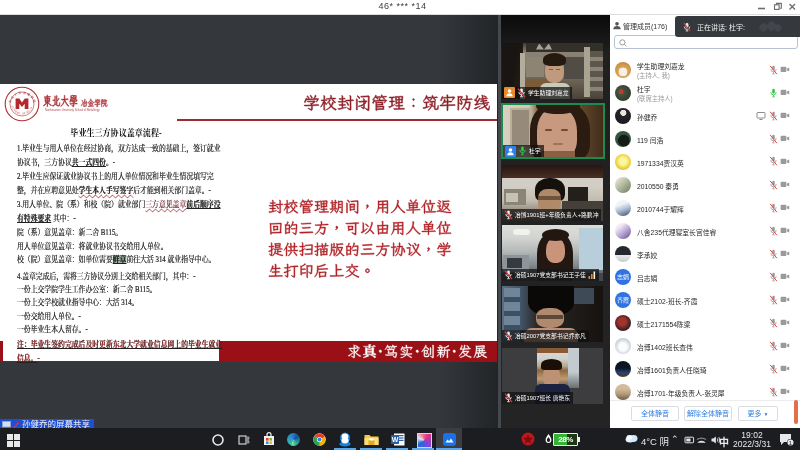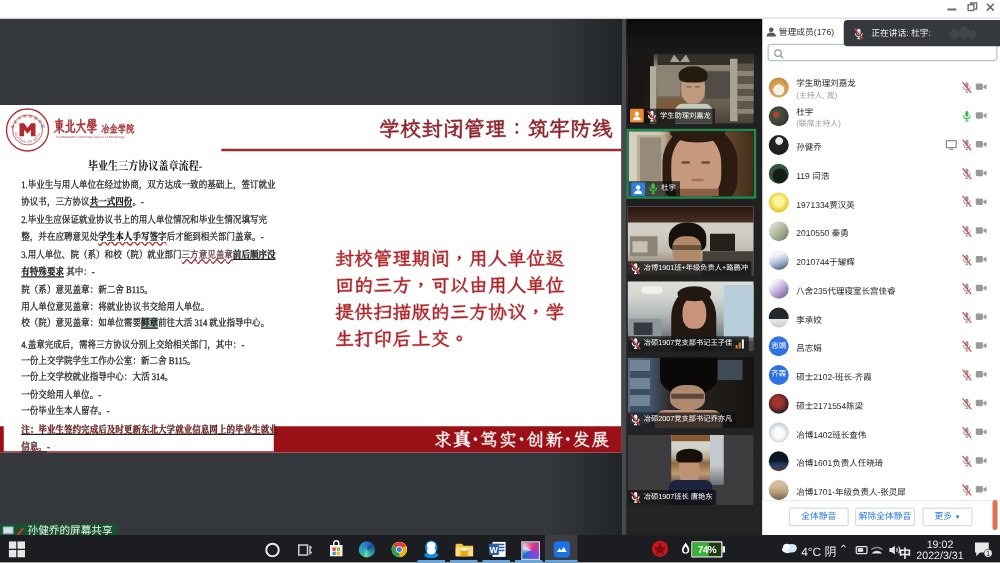--- a/index.html
+++ b/index.html
@@ -21,21 +21,21 @@
 #vidcol{left:498px;top:14px;width:112px;height:414px;background:linear-gradient(180deg,#0a0a0a,#202020 40px,#242424);}
 #vidcol .divider{position:absolute;left:0;top:0;width:3px;height:414px;background:#45494e;}
 .thumb{position:absolute;left:4px;width:101px;height:56px;overflow:hidden;background:#111;}
 .vlabel{position:absolute;left:0;bottom:0;height:12px;background:rgba(15,15,15,.72);color:#fff;font-size:5.8px;line-height:12px;white-space:nowrap;display:flex;align-items:center;padding:0 3px 0 2px;}
 
 #panel{left:610px;top:14px;width:190px;height:414px;background:#fff;}
 .pname{font-size:6.8px;color:#262626;white-space:nowrap;}
 .prole{font-size:6.3px;color:#9a9a9a;white-space:nowrap;}
 
 #taskbar{left:0;top:428px;width:800px;height:22px;background:#1c1d20;}
-#sharelabel{left:0;top:419px;height:11px;background:#14532d;color:#efefef;font-size:8.5px;line-height:11px;padding:0 4px 0 2px;display:flex;align-items:center;}
+#sharelabel{left:0;top:419px;height:11px;background:#1d4ed8;color:#efefef;font-size:8.5px;line-height:11px;padding:0 4px 0 2px;display:flex;align-items:center;}
 #tooltip{left:675px;top:16px;width:125px;height:21px;background:#35393e;border-radius:3px 0 0 3px;display:flex;align-items:center;color:#f0f0f0;font-size:7px;overflow:hidden;}
 .tray{color:#e8e8e8;font-size:9px;}
 </style></head>
 <body>
 <div id="stage">
   <div class="abs" id="share"></div>
   <div class="abs" id="sharegrad"></div>
   <div class="abs" id="slide">
 
     <svg class="abs" style="left:4px;top:2px" width="36" height="36" viewBox="0 0 36 36">
@@ -452,20 +452,21 @@
       <svg style="margin-left:14px" width="24" height="13" viewBox="0 0 26 14">
         <g fill="#42464b">
           <rect x="1" y="4" width="8" height="8" rx="2" transform="rotate(45 5 8)"></rect>
           <rect x="9" y="2" width="9" height="9" rx="2" transform="rotate(45 13.5 6.5)"></rect>
           <rect x="17" y="5" width="7" height="7" rx="2" transform="rotate(45 20.5 8.5)"></rect>
         </g>
       </svg>
   </div>
 
   <div class="abs" id="titlebar"></div>
+  <div class="abs" id="tbtext">46* *** *14</div>
   <div class="abs" style="left:749px;top:0;width:51px;height:13px">
     <svg width="51" height="13" viewBox="0 0 51 13">
       <path d="M9 7.5h7" stroke="#6b6b72" stroke-width="1.6"></path>
       <rect x="25.5" y="3.8" width="4.6" height="4.6" fill="none" stroke="#6b6b72" stroke-width="1.1"></rect>
       <path d="M27.5 3.8v-1.4h4.8v4.8h-1.6" fill="none" stroke="#6b6b72" stroke-width="1.1"></path>
       <path d="M40.5 3l5.5 5.5M46 3l-5.5 5.5" stroke="#6b6b72" stroke-width="1.3"></path>
     </svg>
   </div>
 
   <div class="abs" id="sharelabel">
@@ -549,21 +550,21 @@
         <path d="M7 2.2l1.3 3.4L12 6l-2.7 2.3.9 3.5L7 9.8l-3.2 2 .9-3.5L2 6l3.7-.4z" fill="#7a0d10"></path>
       </svg>
   </div>
   <div class="abs tray" style="left:544px;top:432.5px;display:flex;align-items:center">
     <svg width="9" height="12" viewBox="0 0 9 12">
         <path d="M4.5 1C2.7 3.5 1.6 5 1.6 7a2.9 2.9 0 0 0 5.8 0C7.4 5 6.3 3.5 4.5 1z" fill="#fff"></path>
         <path d="M4.5 4c-1 1.4-1.6 2.2-1.6 3.3a1.6 1.6 0 0 0 3.2 0C6.1 6.2 5.5 5.4 4.5 4z" fill="#1c1d20"></path>
       </svg>
     <div style="position:relative;width:23px;height:11px;border:1.5px solid #f0f0f0;border-radius:1px;background:#1c3a12;overflow:hidden">
         <div style="position:absolute;left:0;top:0;width:13px;height:11px;background:#35b335"></div>
-        <span style="position:absolute;left:0;width:23px;text-align:center;font-size:8px;line-height:11.5px;color:#fff;font-weight:bold;letter-spacing:-.5px">74%</span>
+        <span style="position:absolute;left:0;width:23px;text-align:center;font-size:8px;line-height:11.5px;color:#fff;font-weight:bold;letter-spacing:-.5px">28%</span>
       </div>
     <div style="width:2px;height:5px;background:#f0f0f0"></div>
   </div>
   <div class="abs tray" style="left:625px;top:433px">
     <svg width="13" height="10" viewBox="0 0 13 10">
         <ellipse cx="5" cy="6.5" rx="4.4" ry="3" fill="#e8f4ff"></ellipse>
         <ellipse cx="8.5" cy="5.5" rx="4" ry="3.4" fill="#cfe8fb"></ellipse>
         <ellipse cx="4.5" cy="4.3" rx="3" ry="2.4" fill="#f6fbff"></ellipse>
       </svg>
   </div>

